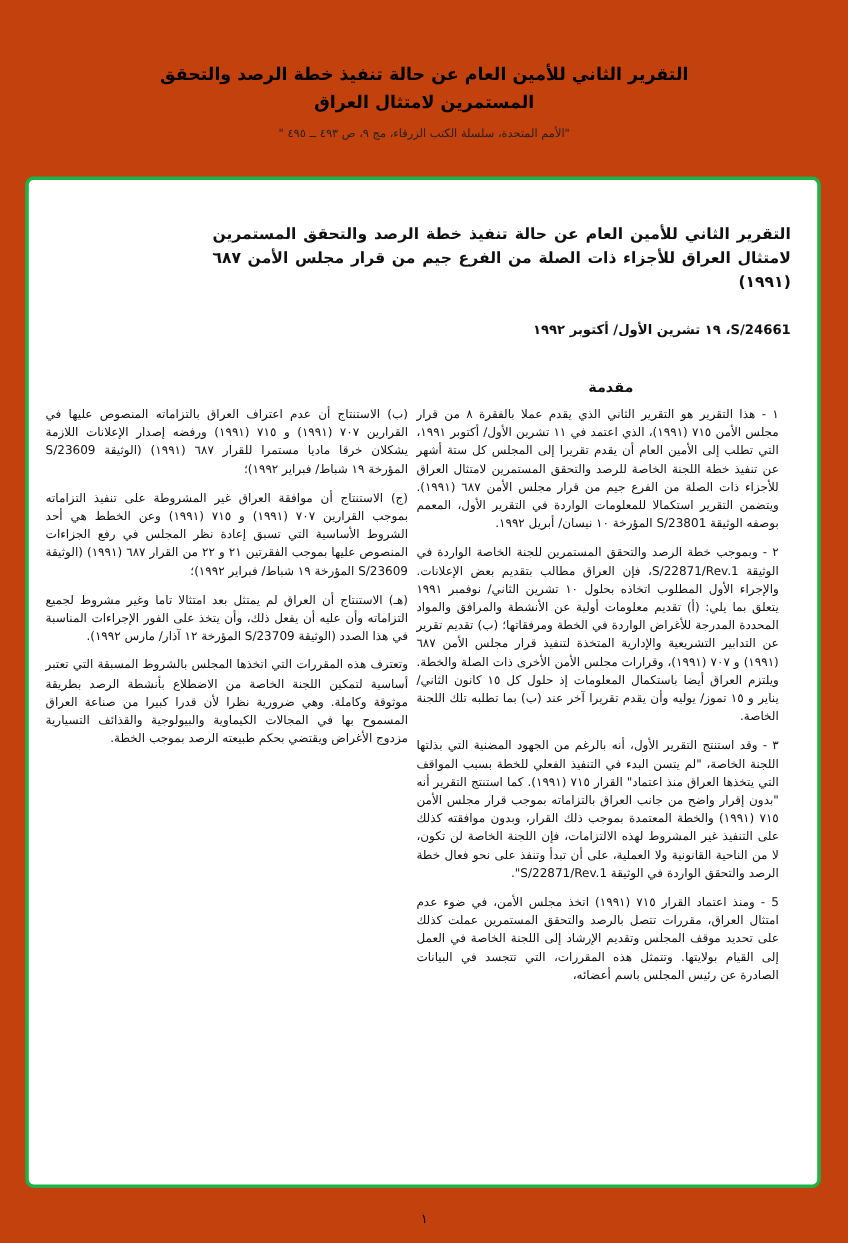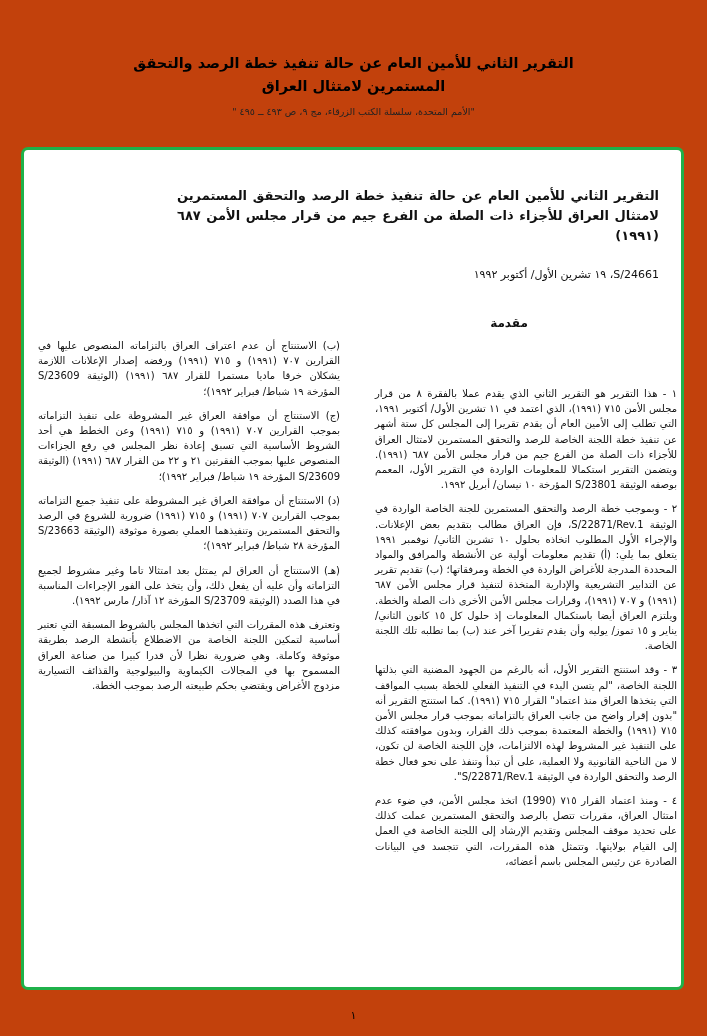--- a/index.html
+++ b/index.html
@@ -56,21 +56,21 @@
     font-size: 13px;
     line-height: 20px;
     text-align: justify;
     text-justify: inter-word;
   }
   .doc-ref {
     position: absolute;
     top: 118px;
     right: 22px;
     width: 482px;
-    font-weight: normal;
+    font-weight: bold;
     font-size: 11px;
     text-align: right;
   }
   .section-heading {
     position: absolute;
     top: 166px;
     right: 22px;
     width: 300px;
     text-align: center;
     font-weight: bold;
@@ -78,21 +78,21 @@
   }
   .col {
     position: absolute;
     top: 188px;
     width: 302px;
     font-size: 10px;
     line-height: 15.2px;
     text-align: justify;
     text-justify: inter-word;
   }
-  .col-right { right: 4px; margin-top: 48px; }
+  .col-right { right: 32px; }
   .col-left  { left: 14px; }
   .col p {
     margin: 0 0 9px 0;
   }
   .page-number {
     position: absolute;
     bottom: 14px;
     left: 0;
     right: 0;
     text-align: center;
@@ -116,27 +116,26 @@
     <div class="doc-title">التقرير الثاني للأمين العام عن حالة تنفيذ خطة الرصد والتحقق المستمرين لامتثال العراق للأجزاء ذات الصلة من الفرع جيم من قرار مجلس الأمن ٦٨٧ (١٩٩١)</div>
 
     <div class="doc-ref">S/24661، ١٩ تشرين الأول/ أكتوبر ١٩٩٢</div>
 
     <div class="section-heading">مقدمة</div>
 
     <div class="col col-right">
       <p>١ - هذا التقرير هو التقرير الثاني الذي يقدم عملا بالفقرة ٨ من قرار مجلس الأمن ٧١٥ (١٩٩١)، الذي اعتمد في ١١ تشرين الأول/ أكتوبر ١٩٩١، التي تطلب إلى الأمين العام أن يقدم تقريرا إلى المجلس كل ستة أشهر عن تنفيذ خطة اللجنة الخاصة للرصد والتحقق المستمرين لامتثال العراق للأجزاء ذات الصلة من الفرع جيم من قرار مجلس الأمن ٦٨٧ (١٩٩١). ويتضمن التقرير استكمالا للمعلومات الواردة في التقرير الأول، المعمم بوصفه الوثيقة S/23801 المؤرخة ١٠ نيسان/ أبريل ١٩٩٢.</p>
       <p>٢ - وبموجب خطة الرصد والتحقق المستمرين للجنة الخاصة الواردة في الوثيقة S/22871/Rev.1، فإن العراق مطالب بتقديم بعض الإعلانات. والإجراء الأول المطلوب اتخاذه بحلول ١٠ تشرين الثاني/ نوفمبر ١٩٩١ يتعلق بما يلي: (أ) تقديم معلومات أولية عن الأنشطة والمرافق والمواد المحددة المدرجة للأغراض الواردة في الخطة ومرفقاتها؛ (ب) تقديم تقرير عن التدابير التشريعية والإدارية المتخذة لتنفيذ قرار مجلس الأمن ٦٨٧ (١٩٩١) و ٧٠٧ (١٩٩١)، وقرارات مجلس الأمن الأخرى ذات الصلة والخطة. ويلتزم العراق أيضا باستكمال المعلومات إذ حلول كل ١٥ كانون الثاني/ يناير و ١٥ تموز/ يوليه وأن يقدم تقريرا آخر عند (ب) بما تطلبه تلك اللجنة الخاصة.</p>
       <p>٣ - وقد استنتج التقرير الأول، أنه بالرغم من الجهود المضنية التي بذلتها اللجنة الخاصة، "لم يتسن البدء في التنفيذ الفعلي للخطة بسبب المواقف التي يتخذها العراق منذ اعتماد" القرار ٧١٥ (١٩٩١). كما استنتج التقرير أنه "بدون إقرار واضح من جانب العراق بالتزاماته بموجب قرار مجلس الأمن ٧١٥ (١٩٩١) والخطة المعتمدة بموجب ذلك القرار، وبدون موافقته كذلك على التنفيذ غير المشروط لهذه الالتزامات، فإن اللجنة الخاصة لن تكون، لا من الناحية القانونية ولا العملية، على أن تبدأ وتنفذ على نحو فعال خطة الرصد والتحقق الواردة في الوثيقة S/22871/Rev.1".</p>
-      <p>٤ - ومنذ اعتماد القرار ٧١٥ (1990) اتخذ مجلس الأمن، في ضوء عدم امتثال العراق، مقررات تتصل بالرصد والتحقق المستمرين عملت كذلك على تحديد موقف المجلس وتقديم الإرشاد إلى اللجنة الخاصة في العمل إلى القيام بولايتها. وتتمثل هذه المقررات، التي تتجسد في البيانات الصادرة عن رئيس المجلس باسم أعضائه،</p>
+      <p>5 - ومنذ اعتماد القرار ٧١٥ (١٩٩١) اتخذ مجلس الأمن، في ضوء عدم امتثال العراق، مقررات تتصل بالرصد والتحقق المستمرين عملت كذلك على تحديد موقف المجلس وتقديم الإرشاد إلى اللجنة الخاصة في العمل إلى القيام بولايتها. وتتمثل هذه المقررات، التي تتجسد في البيانات الصادرة عن رئيس المجلس باسم أعضائه،</p>
     </div>
 
     <div class="col col-left">
       <p>(ب) الاستنتاج أن عدم اعتراف العراق بالتزاماته المنصوص عليها في القرارين ٧٠٧ (١٩٩١) و ٧١٥ (١٩٩١) ورفضه إصدار الإعلانات اللازمة يشكلان خرقا ماديا مستمرا للقرار ٦٨٧ (١٩٩١) (الوثيقة S/23609 المؤرخة ١٩ شباط/ فبراير ١٩٩٢)؛</p>
       <p>(ج) الاستنتاج أن موافقة العراق غير المشروطة على تنفيذ التزاماته بموجب القرارين ٧٠٧ (١٩٩١) و ٧١٥ (١٩٩١) وعن الخطط هي أحد الشروط الأساسية التي تسبق إعادة نظر المجلس في رفع الجزاءات المنصوص عليها بموجب الفقرتين ٢١ و ٢٢ من القرار ٦٨٧ (١٩٩١) (الوثيقة S/23609 المؤرخة ١٩ شباط/ فبراير ١٩٩٢)؛</p>
-      <p>(د) الاستنتاج أن موافقة العراق غير المشروطة على تنفيذ جميع التزاماته بموجب القرارين ٧٠٧ (١٩٩١) و ٧١٥ (١٩٩١) ضرورية للشروع في الرصد والتحقق المستمرين وتنفيذهما العملي بصورة موثوقة (الوثيقة S/23663 المؤرخة ٢٨ شباط/ فبراير ١٩٩٢)؛</p>
       <p>(هـ) الاستنتاج أن العراق لم يمتثل بعد امتثالا تاما وغير مشروط لجميع التزاماته وأن عليه أن يفعل ذلك، وأن يتخذ على الفور الإجراءات المناسبة في هذا الصدد (الوثيقة S/23709 المؤرخة ١٢ آذار/ مارس ١٩٩٢).</p>
       <p>وتعترف هذه المقررات التي اتخذها المجلس بالشروط المسبقة التي تعتبر أساسية لتمكين اللجنة الخاصة من الاضطلاع بأنشطة الرصد بطريقة موثوقة وكاملة. وهي ضرورية نظرا لأن قدرا كبيرا من صناعة العراق المسموح بها في المجالات الكيماوية والبيولوجية والقذائف التسيارية مزدوج الأغراض ويقتضي بحكم طبيعته الرصد بموجب الخطة.</p>
     </div>
 
   </div>
 
   <div class="page-number">١</div>
 
 </div>
 

